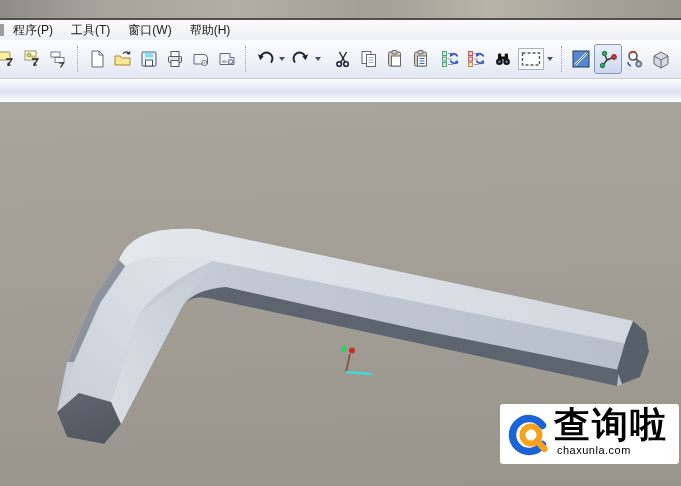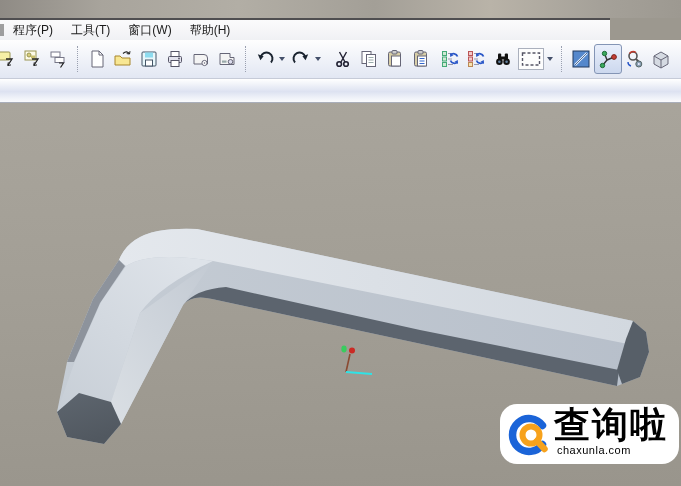--- a/index.html
+++ b/index.html
@@ -8,21 +8,21 @@
     font-family:"Liberation Sans","DejaVu Sans",sans-serif;
     background:#9c988f;
   }
   
   .titlebar{
     position:absolute;left:0;top:0;width:681px;height:18px;
     background:linear-gradient(90deg,#8f8b85,#a8a49c 15%,#b2aea5 35%,#a39f97 55%,#b9b3a8 72%,#a5a199 88%,#9d9991);
   }
   
   .menubar{
-    position:absolute;left:0;top:18px;width:610px;height:22px;
+    position:absolute;left:0;top:18px;width:681px;height:22px;
     background:linear-gradient(#fbfbfc,#f0f1f4);
     border-top:2px solid #4f4e50;box-sizing:border-box;
     display:flex;align-items:center;
     font-size:12px;color:#1a1a1a;
   }
   .menu-sliver{width:4px;height:12px;margin-left:0;background:#555;opacity:.55;}
   .menu-item{padding:2px 9px;white-space:nowrap;cursor:default;}
   
   .toolbar{
     position:absolute;left:0;top:40px;width:681px;height:39px;
@@ -46,21 +46,21 @@
   }
   
   .viewport{
     position:absolute;left:0;top:103px;width:681px;height:383px;
     background:linear-gradient(178deg,#a9a59c,#a19d94 55%,#99958c);
   }
   .viewport svg.model{position:absolute;left:0;top:0;}
   
   .watermark{
     position:absolute;left:500px;top:301px;width:179px;height:60px;
-    background:#ffffff;border-radius:17px;
+    background:#ffffff;border-radius:3px;
   }
   .wm-logo{position:absolute;left:6px;top:7px;}
   .wm-brand{
     position:absolute;left:54px;top:1px;width:124px;
     font-size:36px;font-weight:600;letter-spacing:2px;color:#000;
     font-family:"Liberation Serif","DejaVu Serif",serif;line-height:40px;white-space:nowrap;
   }
   .wm-domain{
     position:absolute;left:57px;top:40px;
     font-size:11px;color:#000;letter-spacing:.5px;white-space:nowrap;

